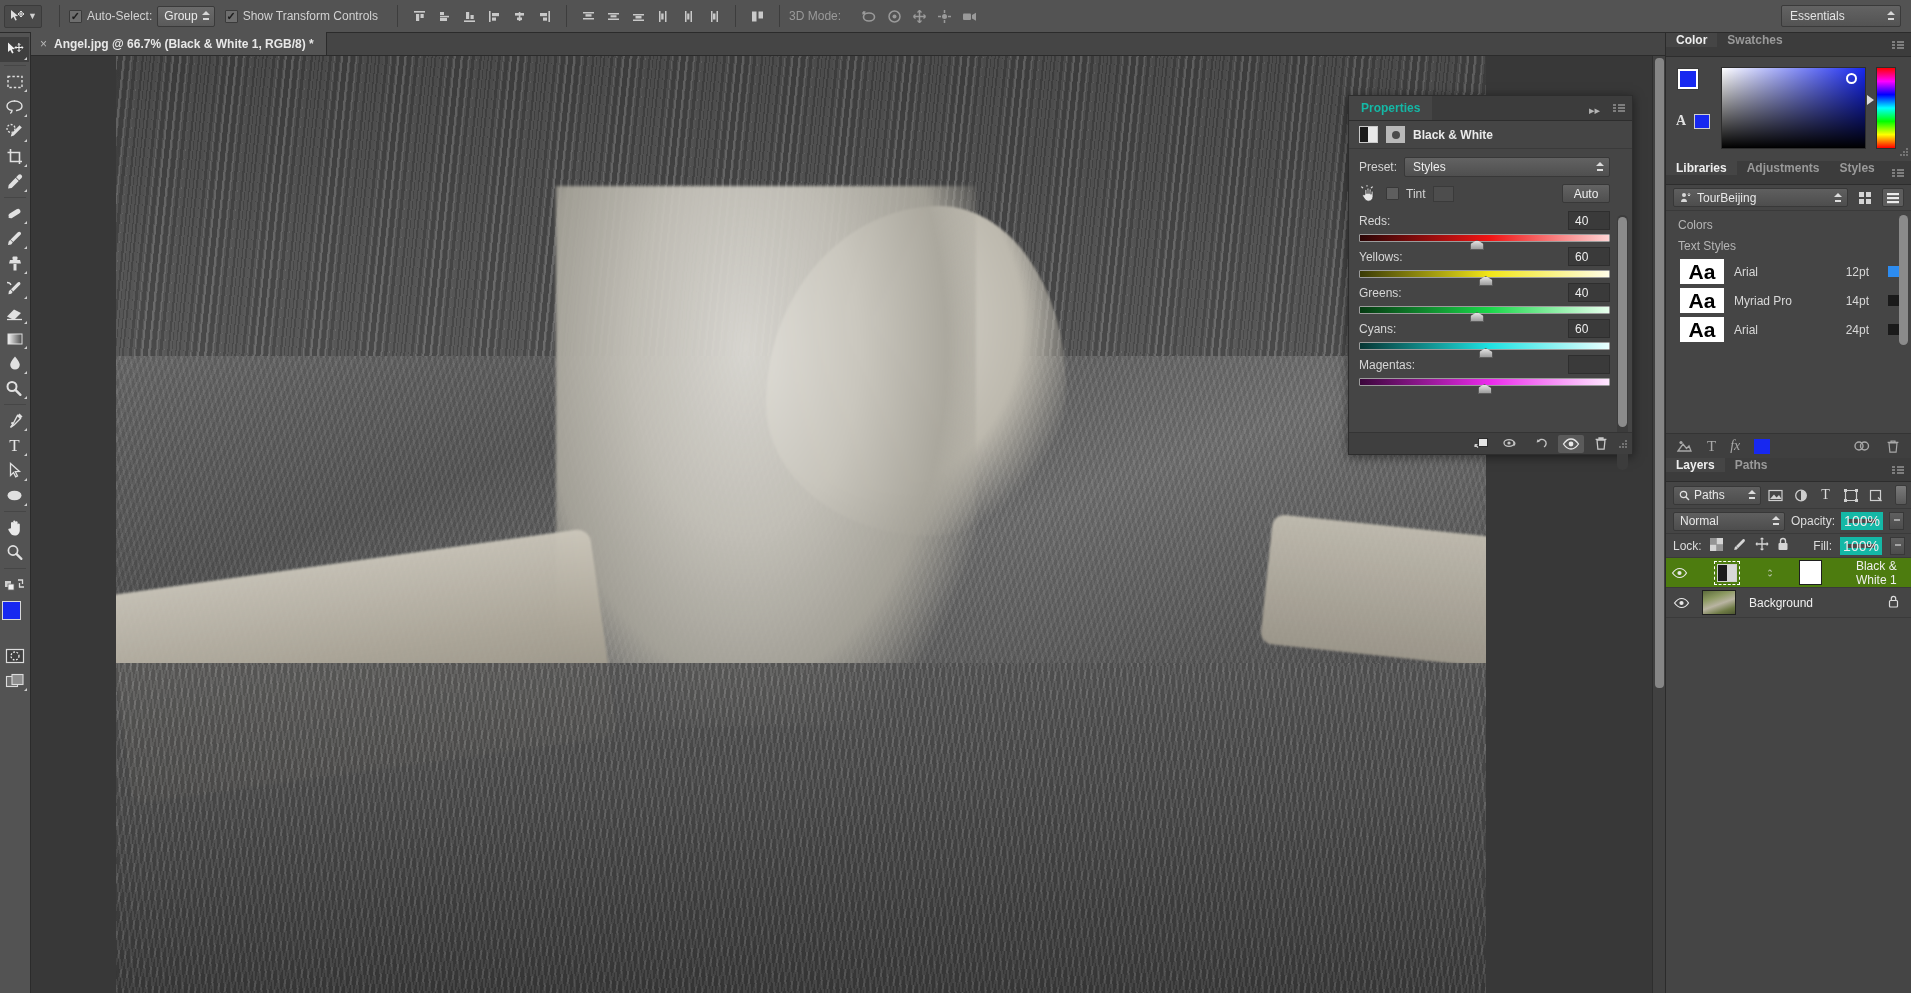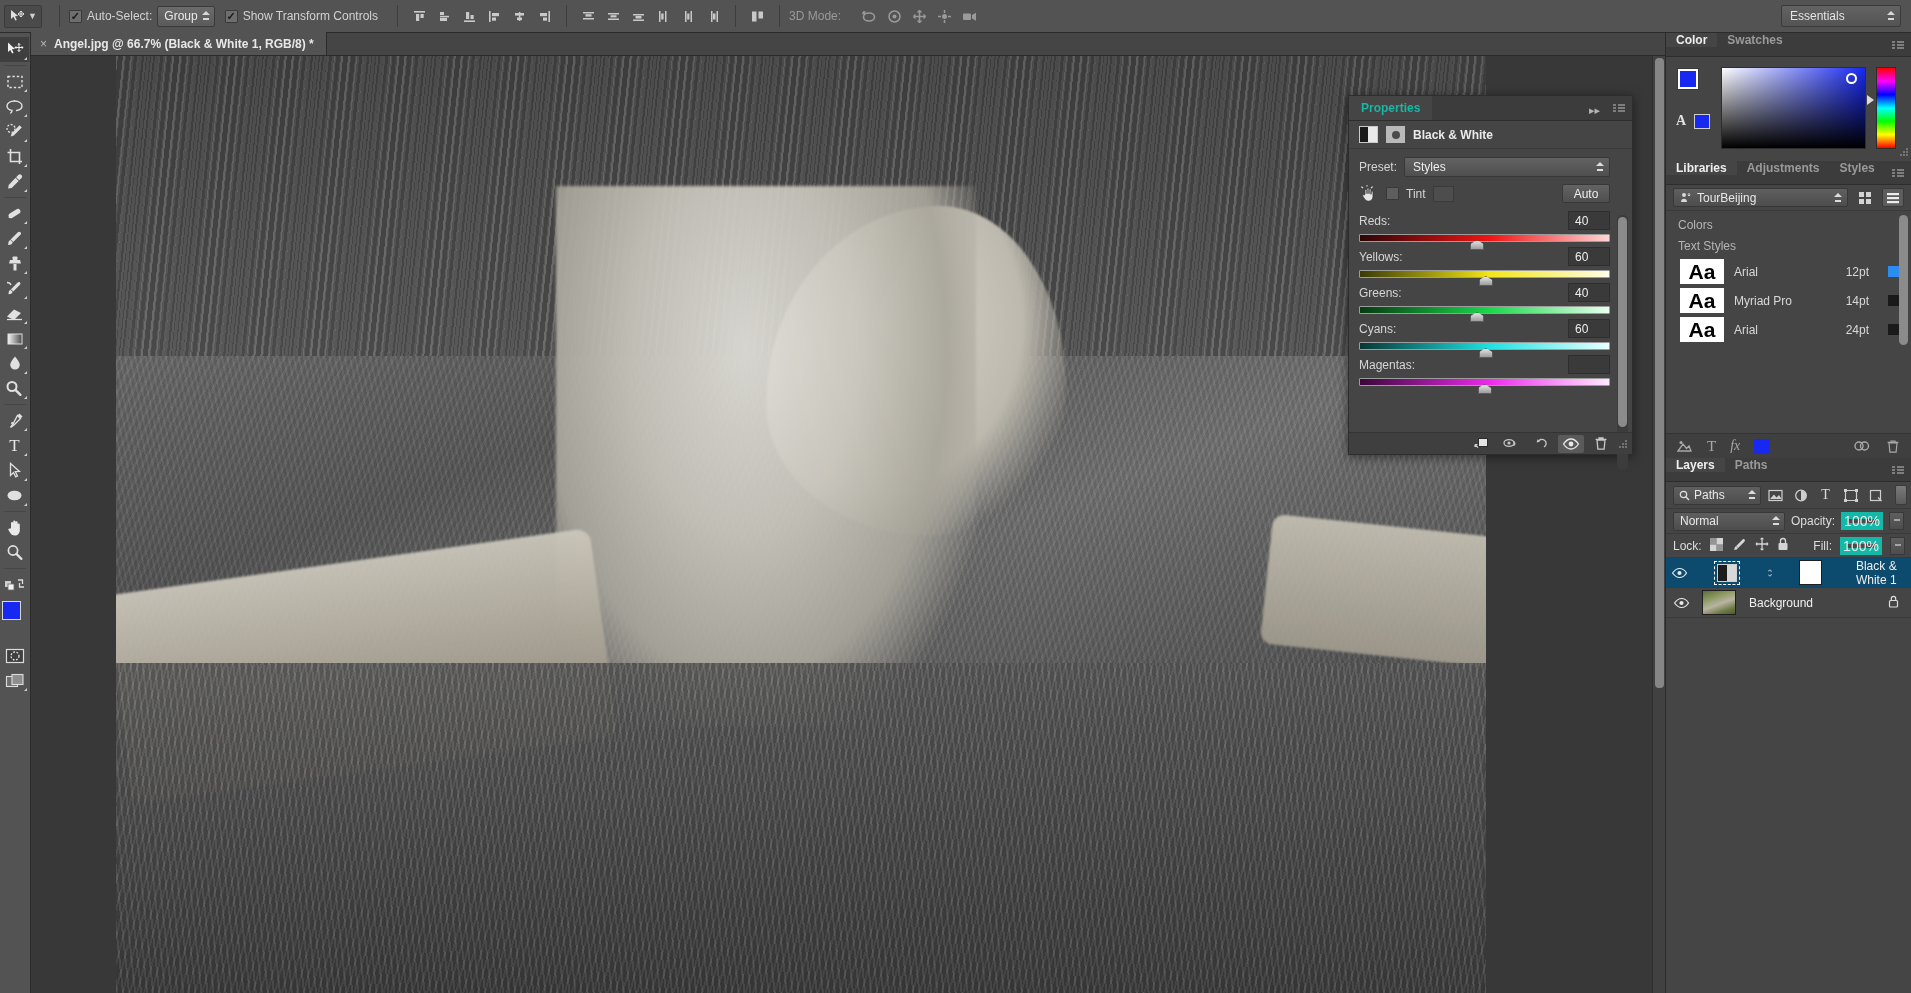--- a/index.html
+++ b/index.html
@@ -413,21 +413,21 @@
     border: 1px solid #383838; display: flex; align-items: center; justify-content: center;
   }
   .lock-row {
     height: 24px; display: flex; align-items: center; gap: 8px;
     padding: 0 6px 0 7px; border-bottom: 1px solid #3a3a3a;
   }
   .layer-row {
     height: 30px; display: flex; align-items: center; gap: 5px;
     padding-left: 5px; border-bottom: 1px solid #3a3a3a;
   }
-  .layer-row.selected { background: #0c4a6e; gap: 26px; }
+  .layer-row.selected { background: #4d7c0f; gap: 26px; }
   .eye { width: 20px; display: flex; align-items: center; justify-content: center; }
   .layer-thumb-sel {
     width: 26px; height: 24px; border: 1px dashed #ffffff; padding: 2px;
     display: flex; align-items: center; justify-content: center;
   }
   .bw-thumb-mini {
     width: 20px; height: 18px; border: 1px solid #d0d0d0;
     background: linear-gradient(90deg,#1c1c1c 0 50%, #d8d8d8 50% 100%);
   }
   .mask-thumb { width: 34px; height: 25px; background: #ffffff; border: 1px solid #1f1f1f; }

